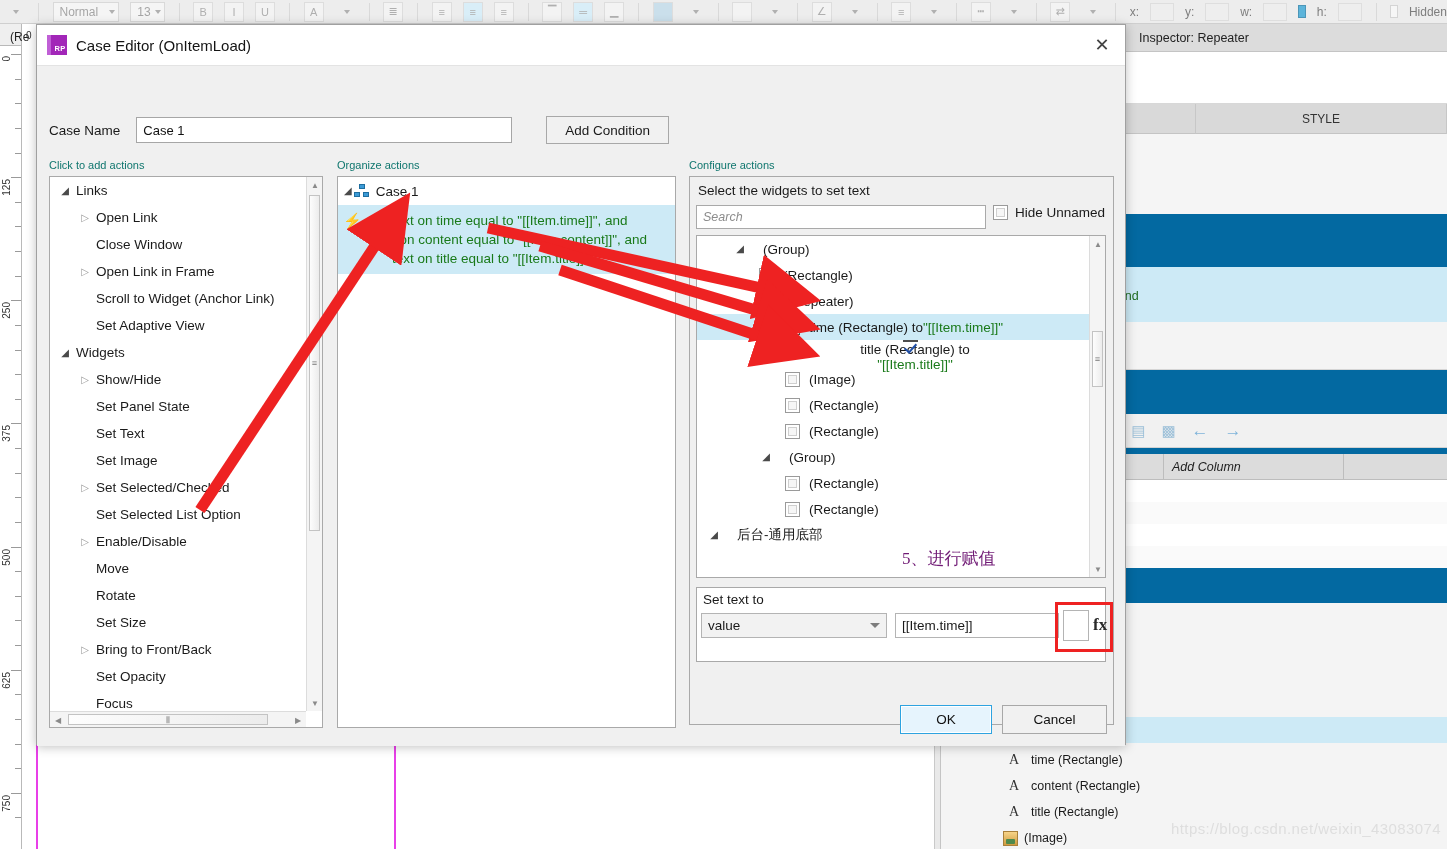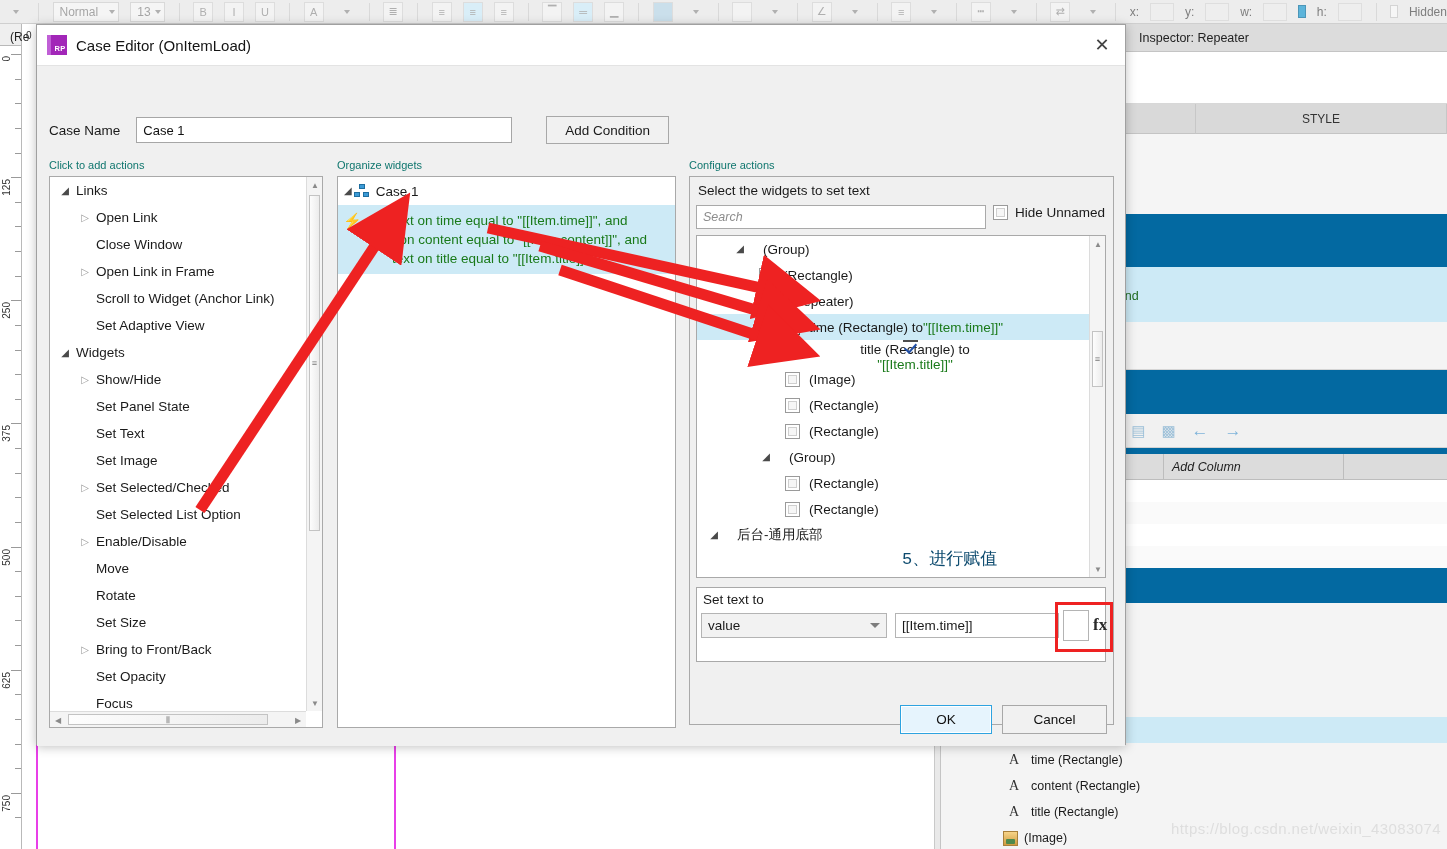--- a/index.html
+++ b/index.html
@@ -314,22 +314,22 @@
   }
   .fx-label {
     position: absolute; left: 396px; top: 27px; font-size: 17px; color: #2a2a2a; font-weight: bold;
     font-family: "Liberation Serif", serif;
   }
   .red-outline {
     position: absolute; left: 358px; top: 14px; width: 58px; height: 50px;
     border: 3px solid #ee2222;
   }
   .annot-cn {
-    position: absolute; left: 900px; top: 519px; font-size: 17px; color: #0c4a6e;
-    font-family: Liberation Mono, monospace;
+    position: absolute; left: 900px; top: 519px; font-size: 17px; color: #701a75;
+    font-family: Liberation Serif, serif;
   }
 
   .dlg-buttons { position: absolute; right: 18px; bottom: 12px; display: flex; gap: 10px; }
   .btn-ok {
     width: 92px; height: 29px; background: #e6f4fd; border: 1px solid #2ea3e0;
     display: flex; align-items: center; justify-content: center; font-size: 13.5px; color: #111;
     box-shadow: inset 0 0 0 1px #fff;
   }
   .btn-cancel {
     width: 105px; height: 29px; background: #f1f1f1; border: 1px solid #a8a8a8;
@@ -577,21 +577,21 @@
         <span class="lbl">Case Name</span>
         <div class="input-case">
           <span>Case 1</span>
         </div>
         <div class="btn" style="margin-left:18px">
           <span>Add Condition</span>
         </div>
       </div>
 
       <div class="col-head" style="left:12px; top:93px">Click to add actions</div>
-      <div class="col-head" style="left:300px; top:93px">Organize widgets</div>
+      <div class="col-head" style="left:300px; top:93px">Organize actions</div>
       <div class="col-head" style="left:652px; top:93px">Configure actions</div>
 
       <div class="panel panel-left">
         <div class="tree" id="actions-tree">
             <div class="tree-row" style="padding-left: 8px;">
               <span class="tw">
                 <span class="glyph-down">◢</span>
               </span>
               <span>Links</span>
             </div>

